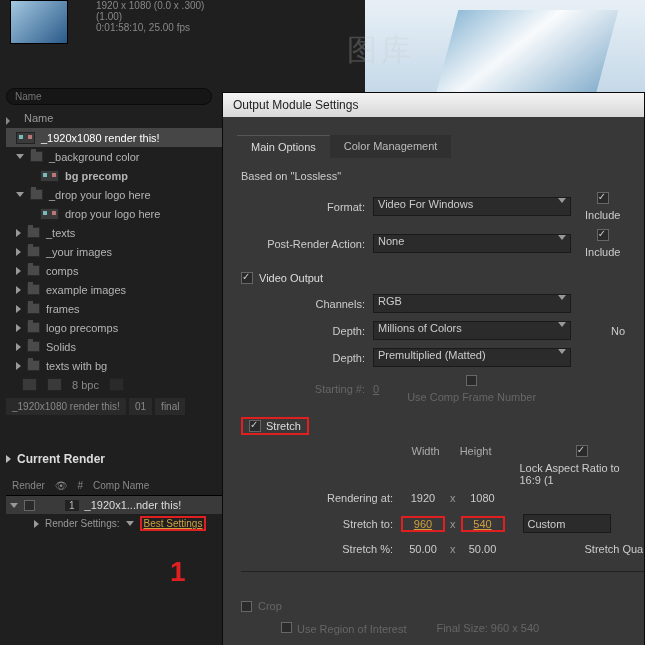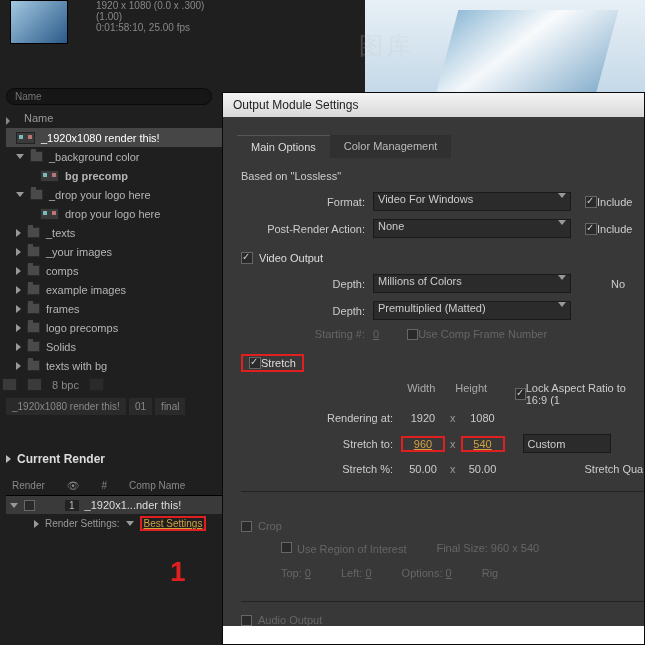--- a/index.html
+++ b/index.html
@@ -19,31 +19,31 @@
 .row { display:flex; align-items:center; height:19px; padding-left:10px; gap:6px; }
 .row.sel { background:#464646; color:#fff; }
 .tri { width:0;height:0;border-top:4px solid transparent;border-bottom:4px solid transparent;border-left:5px solid #999; }
 .tri.dn { border-left:4px solid transparent;border-right:4px solid transparent;border-top:5px solid #999;border-bottom:none; width:0;height:0; }
 .fld { width:13px;height:11px;background:#4a4a4a;border:1px solid #2a2a2a;position:relative; }
 .fld::before{content:"";position:absolute;left:0;top:-3px;width:5px;height:3px;background:#4a4a4a;}
 .comp-ico { width:19px;height:12px;background:#3a3a3a;border:1px solid #222;position:relative; }
 .comp-ico::after{content:"";position:absolute;left:2px;top:2px;width:4px;height:4px;background:#7bb;}
 .comp-ico::before{content:"";position:absolute;right:2px;top:2px;width:4px;height:4px;background:#b77;}
 
-.footer { position: absolute; left: 2px; top: 378px; width: 216px; display:flex; align-items:center; gap:10px; color:#888; }
+.footer { position: absolute; left: 22px; top: 378px; width: 216px; display:flex; align-items:center; gap:10px; color:#888; }
 .ico-sm { width:15px;height:13px;background:#3a3a3a;border:1px solid #222; }
 
 .timeline { position: absolute; left: 6px; top: 398px; width: 216px; height: 30px; }
 .tl-tab { background:#2a2a2a; padding:3px 6px; font-size:10px; color:#888; display:inline-block; }
 
 .cur-render { position: absolute; left: 6px; top: 448px; width: 216px; }
 .cur-hdr { display:flex;align-items:center;gap:6px;padding:4px 0; }
 .cur-hdr .tri{border-left-color:#bbb;}
 .cur-title{color:#ddd;font-weight:bold;font-size:12px;}
-.rq-head{display:flex;gap:22px;color:#888;font-size:10px;padding:4px 6px;border-bottom:1px solid #000;}
+.rq-head{display:flex;gap:10px;color:#888;font-size:10px;padding:4px 6px;border-bottom:1px solid #000;}
 .rq-row{display:flex;align-items:center;gap:6px;padding:3px 4px;background:#3a3a3a;}
 .chk{width:11px;height:11px;border:1px solid #666;background:#2a2a2a;}
 .num-box{background:#222;padding:0 4px;color:#bbb;font-size:10px;}
 .comp-link{color:#ddd;}
 .sub-row{display:flex;align-items:center;gap:6px;padding:2px 0 2px 28px;font-size:10px;}
 .label-sub{color:#999;}
 .val-link{color:#d0a040;text-decoration:underline;}
 .redbox{border:2px solid #e02020;padding:0 2px;}
 
 .annot{position:absolute;color:#e02020;font-size:28px;font-weight:bold;font-family:Arial;}
@@ -56,35 +56,35 @@
 .dlg-body{background:#383838;padding:18px 0 0 14px;}
 .tabs{display:flex;gap:0;}
 .tab{padding:5px 14px;font-size:11px;color:#bbb;background:#303030;}
 .tab.active{background:#383838;color:#ddd;border-top:1px solid #555;}
 .inner{background:#383838;padding:12px 0 0 4px;}
 .based{color:#ccc;margin-bottom:10px;}
 .form-row{display:flex;align-items:center;margin-bottom:8px;}
 .form-lbl{width:132px;text-align:right;padding-right:8px;color:#ccc;}
 .dd{width:198px;height:19px;background:#2b2b2b;border:1px solid #1a1a1a;display:flex;align-items:flex-start;justify-content:space-between;padding:0 4px;color:#ccc;}
 .dd .arr{width:0;height:0;border-left:4px solid transparent;border-right:4px solid transparent;border-top:5px solid #999;}
-.chk-lbl{display:flex;align-items:center;color:#ccc;margin-left:14px;}
+.chk-lbl{display:flex;align-items:center;gap:5px;color:#ccc;margin-left:14px;flex-direction:column;}
 .chk-on{width:12px;height:12px;border:1px solid #666;background:#2a2a2a;position:relative;}
 .chk-on::after{content:"✓";color:#ccc;font-size:10px;position:absolute;left:0;top:-2px;}
 .section-hd{display:flex;align-items:center;gap:6px;color:#ddd;margin:14px 0 10px 0;}
 .dim-txt{color:#666;}
 .stretch-grid{margin-left:60px;}
 .stretch-head{display:flex;gap:20px;color:#aaa;margin-bottom:6px;}
 .stretch-row{display:flex;align-items:center;margin-bottom:10px;}
 .stretch-lbl{width:100px;text-align:right;padding-right:8px;color:#ccc;}
 .stretch-val{width:44px;text-align:center;color:#d0a040;text-decoration:underline;}
 .x-sep{padding:0 5px;color:#999;}
 .cust-dd{width:88px;height:19px;background:#2b2b2b;border:1px solid #1a1a1a;color:#ccc;padding:0 4px;margin-left:18px;display:flex;align-items:center;}
 .crop-area{margin-top:16px;border-top:1px solid #222;padding-top:14px;}
 .crop-row{display:flex;gap:30px;margin-left:40px;color:#666;}
-.watermark{position:absolute;right:230px;top:30px;color:rgba(200,200,200,.25);font-size:24px;letter-spacing:4px;}
+.watermark{position:absolute;right:230px;top:30px;color:rgba(200,200,200,.25);font-size:30px;letter-spacing:4px;}
 
 </style>
 </head>
 <body>
 
 <div class="thumb-area">
   <div class="thumb"></div>
   <div class="thumb-meta">
     <div>1920 x 1080  (0.0 x .300)(1.00)</div>
     <div>0:01:58:10, 25.00 fps</div>
@@ -241,20 +241,27 @@
             <span>Include</span>
           </div>
       </div>
 
       <div class="section-hd">
           <span class="chk-on"></span>
           <span>Video Output</span>
         </div>
 
       <div class="form-row">
+        <div class="form-lbl">Channels:</div>
+        <div class="dd">
+            <span>RGB</span>
+            <span class="arr"></span>
+          </div>
+      </div>
+      <div class="form-row">
         <div class="form-lbl">Depth:</div>
         <div class="dd">
             <span>Millions of Colors</span>
             <span class="arr"></span>
           </div>
         <span style="margin-left:40px;color:#ccc;">No</span>
       </div>
       <div class="form-row">
         <div class="form-lbl">Depth:</div>
         <div class="dd">
@@ -265,21 +272,21 @@
       <div class="form-row">
         <div class="form-lbl dim-txt">Starting #:</div>
         <span class="dim-txt" style="text-decoration:underline;">0</span>
         <div class="chk-lbl dim-txt" style="margin-left:28px;">
             <span class="chk"></span>
             <span>Use Comp Frame Number</span>
           </div>
       </div>
 
       <div class="section-hd">
-        <span class="redbox" style="display:flex;align-items:center;padding:1px 6px;">
+        <span class="redbox" style="display:flex;align-items:center;gap:5px;padding:1px 6px;">
             <span class="chk-on"></span>
             <span>Stretch</span>
           </span>
       </div>
 
       <div class="stretch-grid">
         <div class="stretch-head">
           <span style="width:100px"></span>
           <span>Width</span>
           <span>Height</span>

